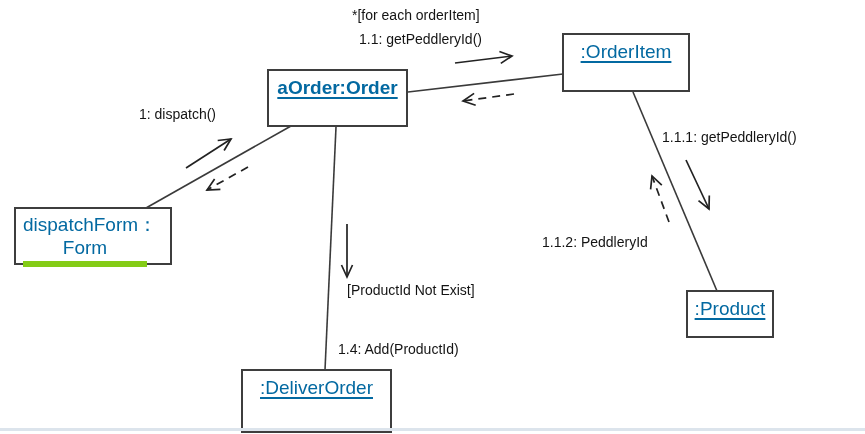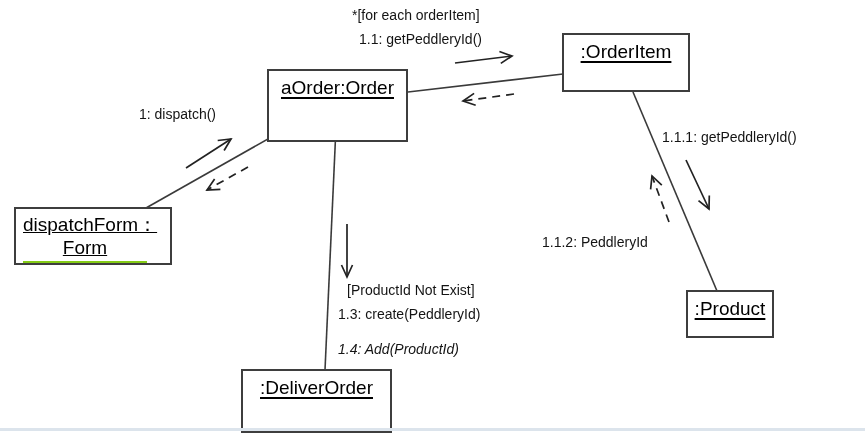--- a/index.html
+++ b/index.html
@@ -21,61 +21,60 @@
     width: 865px; height: 434px;
     pointer-events: none;
   }
   .obj {
     position: absolute;
     background: #ffffff;
     border: 2px solid #3e3e3e;
     box-sizing: border-box;
     text-align: center;
     font-size: 19px;
-    color: #000000;
+    color: #0369a1;
     line-height: 23px;
   }
   .obj .name {
     display: inline-block;
     margin-top: 5px;
     text-decoration: underline;
     text-decoration-thickness: 1.5px;
     text-underline-offset: 3px;
     white-space: nowrap;
   }
   .obj .name2wrap {
     display: block;
     margin: 4px 23px 0 7px;
-    border-bottom: 2px solid #84cc16;
+    border-bottom: 6px solid #84cc16;
     padding-bottom: 2px;
     white-space: nowrap;
-    text-decoration: underline;
   }
-  #obj-aorder       { left: 267px; top: 69px;  width: 141px; height: 73px; }
+  #obj-aorder       { left: 267px; top: 69px;  width: 141px; height: 58px; font-weight: bold; }
   #obj-orderitem    { left: 562px; top: 33px;  width: 128px; height: 59px; }
   #obj-dispatchform { left: 14px;  top: 207px; width: 158px; height: 58px; }
   #obj-deliverorder { left: 241px; top: 369px; width: 151px; height: 64px; }
   #obj-product      { left: 686px; top: 290px; width: 88px;  height: 48px; }
   .msg {
     position: absolute;
     font-size: 14px;
     color: #141414;
     white-space: nowrap;
     line-height: 21px;
   }
   #msg-iteration { left: 352px; top: 5px;   }
   #msg-1-1       { left: 359px; top: 29px;  }
   #msg-1         { left: 139px; top: 104px; }
   #msg-1-2       { left: 436px; top: 119px; }
   #msg-1-1-1     { left: 662px; top: 127px; }
   #msg-1-5       { left: 201px; top: 200px; }
   #msg-1-1-2     { left: 542px; top: 232px; }
   #msg-guard     { left: 347px; top: 280px; }
   #msg-1-3       { left: 338px; top: 304px; }
-  #msg-1-4       { left: 338px; top: 339px; font-style: italic; }
+  #msg-1-4       { left: 338px; top: 339px; }
   #bottom-rule {
     position: absolute;
     left: 0; top: 428px;
     width: 865px; height: 3px;
     background: #dce4ec;
   }
 </style>
 </head>
 <body>
 
@@ -151,17 +150,16 @@
   <div class="obj" id="obj-product">
     <span class="name">:Product</span>
   </div>
 
   <div class="msg" id="msg-iteration">*[for each orderItem]</div>
   <div class="msg" id="msg-1-1">1.1: getPeddleryId()</div>
   <div class="msg" id="msg-1">1: dispatch()</div>
   <div class="msg" id="msg-1-1-1">1.1.1: getPeddleryId()</div>
   <div class="msg" id="msg-1-1-2">1.1.2: PeddleryId</div>
   <div class="msg" id="msg-guard">[ProductId Not Exist]</div>
-  <div class="msg" id="msg-1-3">1.3: create(PeddleryId)</div>
   <div class="msg" id="msg-1-4">1.4: Add(ProductId)</div>
 
   <div id="bottom-rule"></div>
 </div>
 
 </body></html>

